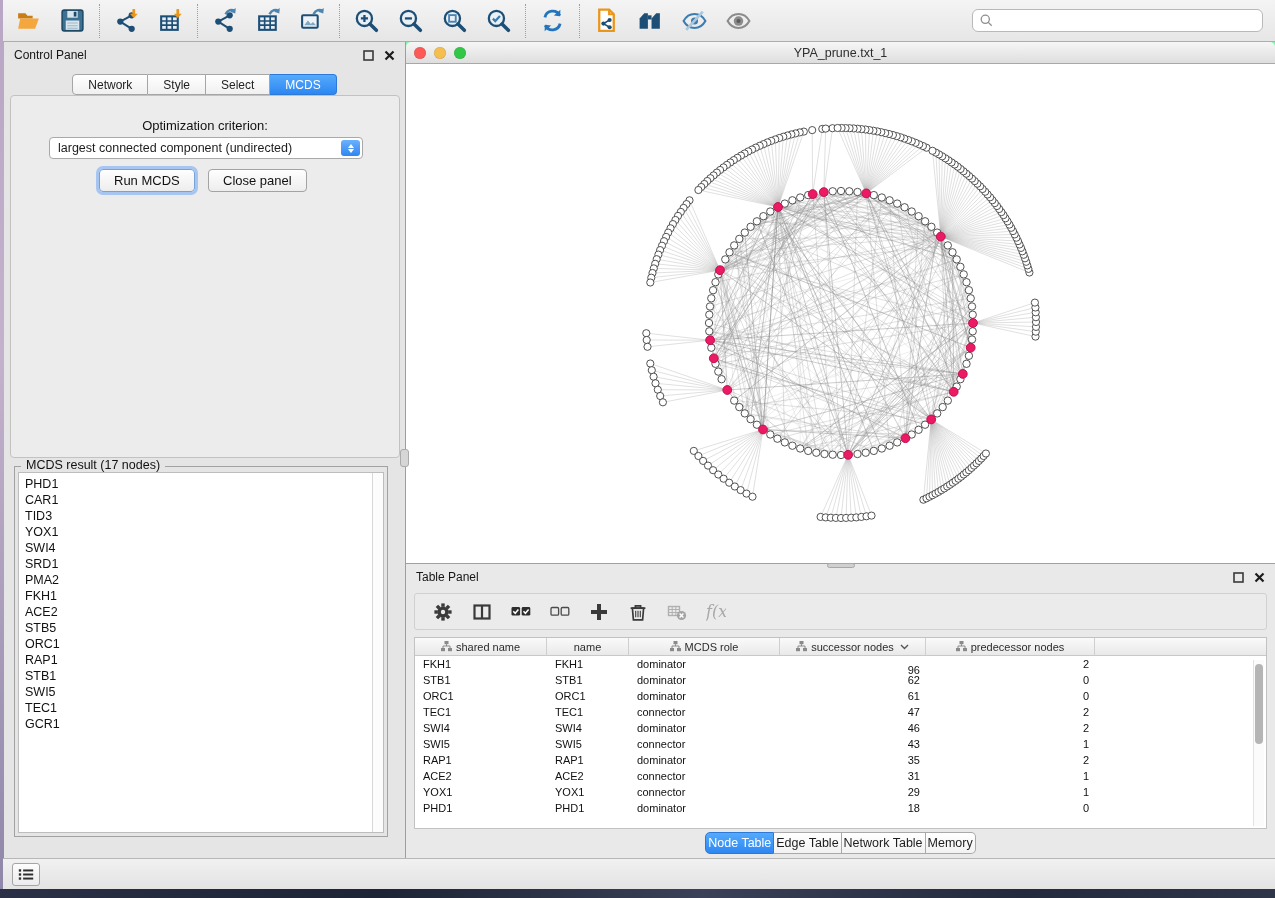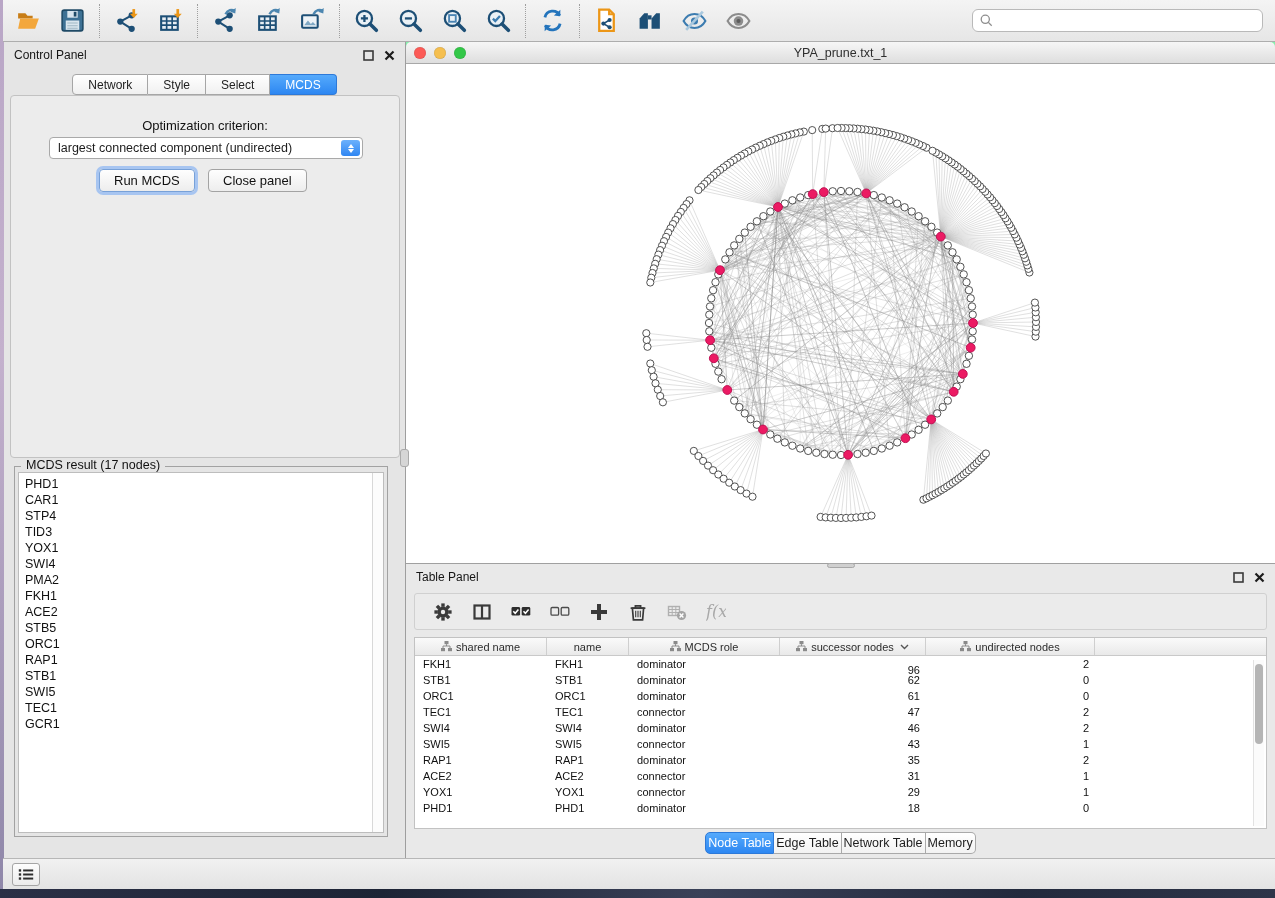--- a/index.html
+++ b/index.html
@@ -284,24 +284,24 @@
       <div class="tab">Style</div>
       <div class="tab">Select</div>
       <div class="tab active">MCDS</div>
     </div>
   <div id="mcds-field">
     <span id="mcds-legend">MCDS result (17 nodes)</span>
     <div id="mcds-list">
       <div id="mcds-items">
           <div class="mcds-item">PHD1</div>
           <div class="mcds-item">CAR1</div>
-          <div class="mcds-item">STP4</div>
           <div class="mcds-item">TID3</div>
           <div class="mcds-item">YOX1</div>
           <div class="mcds-item">SWI4</div>
+          <div class="mcds-item">SRD1</div>
           <div class="mcds-item">PMA2</div>
           <div class="mcds-item">FKH1</div>
           <div class="mcds-item">ACE2</div>
           <div class="mcds-item">STB5</div>
           <div class="mcds-item">ORC1</div>
           <div class="mcds-item">RAP1</div>
           <div class="mcds-item">STB1</div>
           <div class="mcds-item">SWI5</div>
           <div class="mcds-item">TEC1</div>
           <div class="mcds-item">GCR1</div>
@@ -1270,21 +1270,21 @@
         </div>
         <div class="th" style="width: 169px; flex: 0 0 auto;">
           <svg class="tree" viewBox="0 0 11 11">
             <g fill="#8a8a8a">
               <rect x="3.5" y="0" width="4" height="3.2"></rect>
               <rect x="0" y="7" width="4" height="3.2"></rect>
               <rect x="7" y="7" width="4" height="3.2"></rect>
             </g>
             <path d="M5.5 3.2v1.8M2 7V5h7v2" fill="none" stroke="#8a8a8a" stroke-width="1"></path>
           </svg>
-          <span>undirected nodes</span>
+          <span>predecessor nodes</span>
         </div>
         <div class="th" style="flex: 1 1 0%; border-right: none;"></div>
       </div>
     <div id="tbl-body">
         <div class="tr">
           <div class="td l" style="width: 132px; flex: 0 0 auto;">FKH1</div>
           <div class="td l" style="width: 82px; flex: 0 0 auto;">FKH1</div>
           <div class="td l" style="width: 151px; flex: 0 0 auto;">dominator</div>
           <div class="td r" style="width: 146px; flex: 0 0 auto; margin-top: 12px;">96</div>
           <div class="td r" style="width: 169px; flex: 0 0 auto;">2</div>

